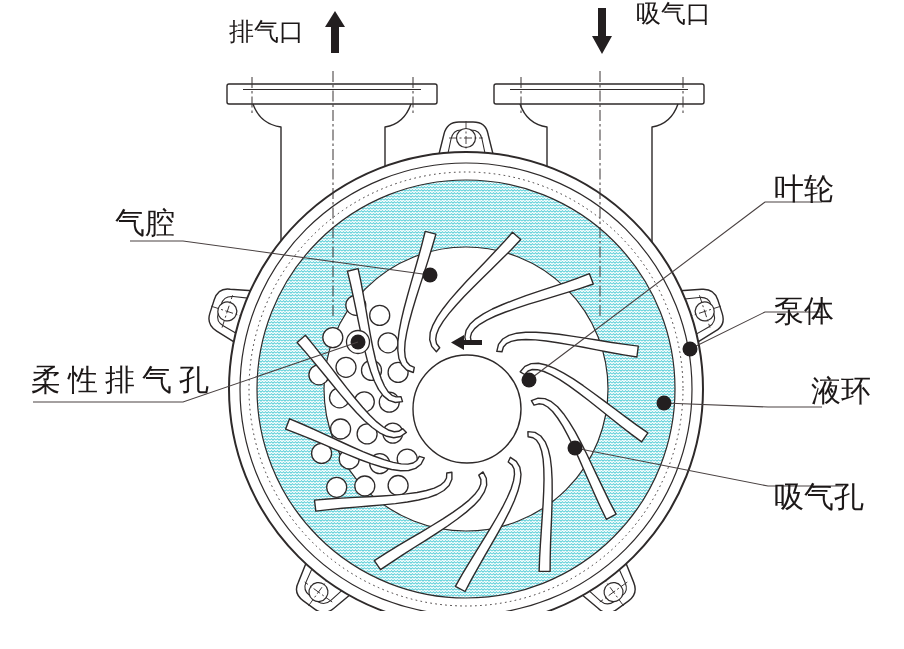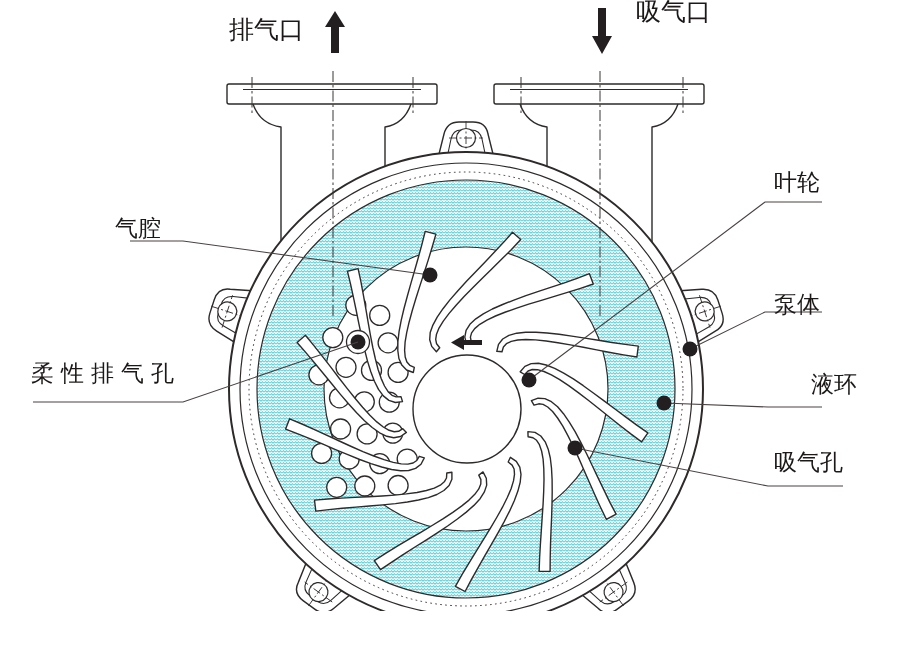--- a/index.html
+++ b/index.html
@@ -2,25 +2,25 @@
 <html style="--line: #2e2a2a; --leader: #4a4242; --marker: #231f20; --hatch: #5fd0d9; --bg: #ffffff;"><head>
 <meta charset="utf-8">
 <style>
   :root{
     --line:#2e2a2a; --leader:#4a4242; --marker:#231f20;
     --hatch:#5fd0d9; --bg:#ffffff;
   }
   html,body{margin:0;padding:0;background:var(--bg);}
   .stage{
     position:relative; width:904px; height:611px; background:var(--bg);
-    font-family:Liberation Mono, monospace; overflow:hidden;
+    font-family:Liberation Serif, serif; overflow:hidden;
   }
   .stage svg{position:absolute;left:0;top:0;}
   .lbl{
-    position:absolute; color:#1c1818; font-size:23px; line-height:1.1;
+    position:absolute; color:#1c1818; font-size:30px; line-height:1.1;
     white-space:nowrap; user-select:none;
   }
   .lbl.top{font-size:25px;}
   .lbl.spread{letter-spacing:7px;text-align:right;}
 </style>
 </head>
 <body>
 
 <div class="stage">
 
@@ -167,19 +167,19 @@
         <polyline points="843,486 768,486 575,448" fill="none" stroke="var(--leader)" stroke-width="1.1"></polyline>
         <circle cx="575" cy="448" r="7.5" fill="var(--marker)"></circle>
       </g>
 
     <polygon fill="var(--marker)" points="331,53 331,27 325,27 335,11 345,27 339,27 339,53"></polygon>
     <polygon fill="var(--marker)" points="598,8 598,36 592,36 602,54 612,36 606,36 606,8"></polygon>
   </svg>
 
   <div class="lbl top" style="left:229px;top:18px">排气口</div>
   <div class="lbl top" style="left:636px;top:0">吸气口</div>
-  <div class="lbl" style="left:115px;top:218px">气腔</div>
+  <div class="lbl" style="left:115px;top:206px">气腔</div>
   <div class="lbl spread" style="left:31px;top:363px">柔性排气孔</div>
   <div class="lbl" style="left:774px;top:172px">叶轮</div>
   <div class="lbl" style="left:774px;top:294px">泵体</div>
   <div class="lbl" style="left:811px;top:374px">液环</div>
-  <div class="lbl" style="left:774px;top:452px">吸气孔</div>
+  <div class="lbl" style="left:774px;top:480px">吸气孔</div>
 </div>
 
 </body></html>

